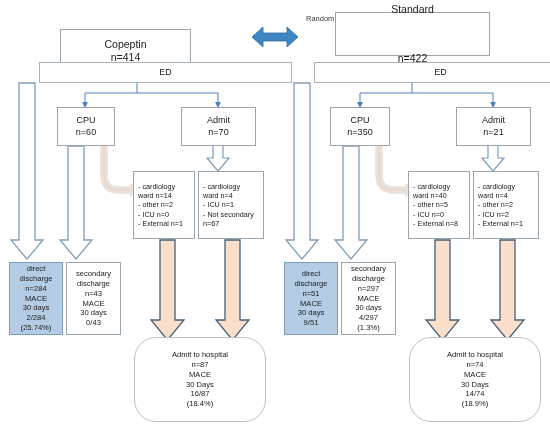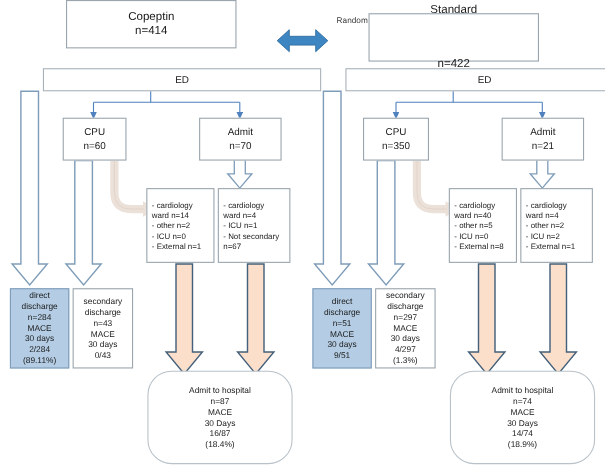--- a/index.html
+++ b/index.html
@@ -114,21 +114,21 @@
     <path d="M379,146 L379,175 Q379,190 394,190 L406,190" fill="none" stroke="#ded0c6" stroke-width="0.7"></path>
 
     <path d="M435,240 L450,240 L450,320 L459,320 L442.5,340 L426,320 L435,320 Z" fill="#fbdfcb" stroke="#44607a" stroke-width="1.3"></path>
     <path d="M500,240 L515,240 L515,320 L524,320 L507.5,340 L491,320 L500,320 Z" fill="#fbdfcb" stroke="#44607a" stroke-width="1.3"></path>
 
     <g>
       <path d="M252,37 L263,27 L263,33 L287,33 L287,27 L298,37 L287,47 L287,41 L263,41 L263,47 Z" fill="#3d86c2" stroke="#2f6ca0" stroke-width="0.8"></path>
     </g>
   </svg>
 
-  <div class="box t10" style="left:60px; top:0; width:155px; height:44px;">
+  <div class="box t10" style="left:60px; top:29px; width:131px; height:44px;">
     <span class="ln">Copeptin</span>
     <span class="ln">n=414</span>
   </div>
 
   <div class="box t9 thinline" style="left:11px; top:62px; width:253px; height:21px;">
     <span class="ln">ED</span>
   </div>
 
   <div class="box t9" style="left:57px; top:107px; width:58px; height:39px;">
     <span class="ln">CPU</span>
@@ -156,21 +156,21 @@
     <span class="ln">n=67</span>
   </div>
 
   <div class="box t8 blue" style="left:9px; top:262px; width:54px; height:73px;">
     <span class="ln">direct</span>
     <span class="ln">discharge</span>
     <span class="ln">n=284</span>
     <span class="ln">MACE</span>
     <span class="ln">30 days</span>
     <span class="ln">2/284</span>
-    <span class="ln">(89.11%)</span>
+    <span class="ln">(25.74%)</span>
   </div>
 
   <div class="box t8" style="left:66px; top:262px; width:55px; height:73px;">
     <span class="ln">secondary</span>
     <span class="ln">discharge</span>
     <span class="ln">n=43</span>
     <span class="ln">MACE</span>
     <span class="ln">30 days</span>
     <span class="ln">0/43</span>
   </div>

